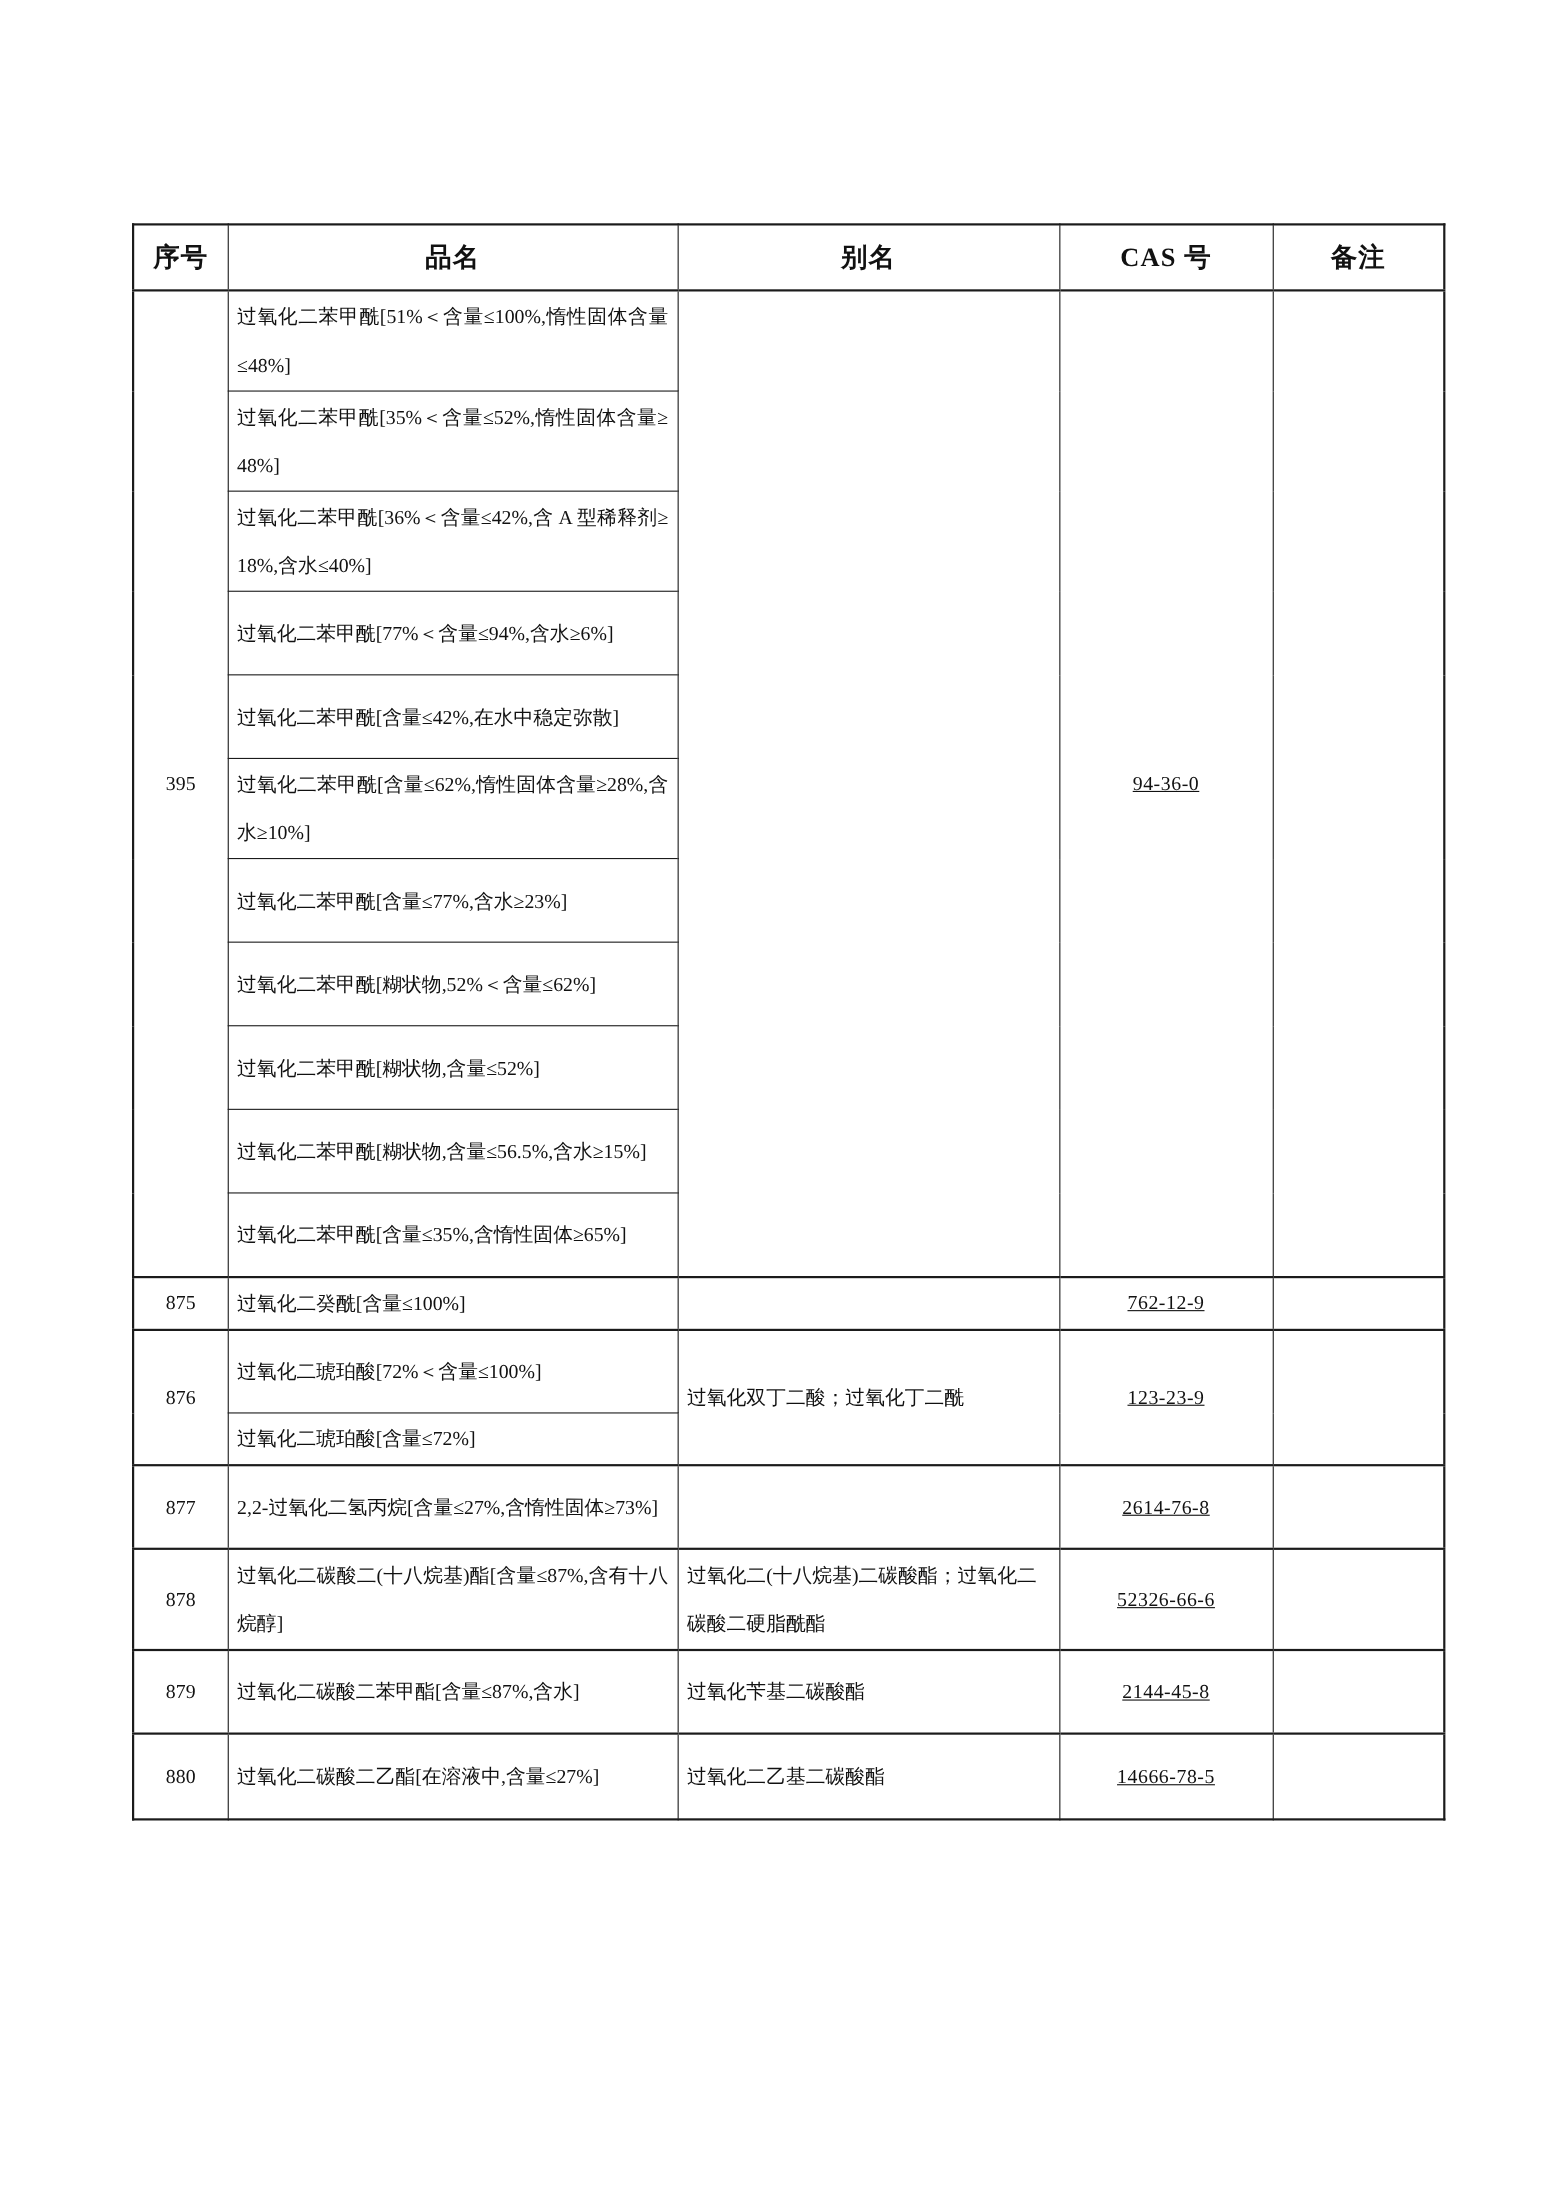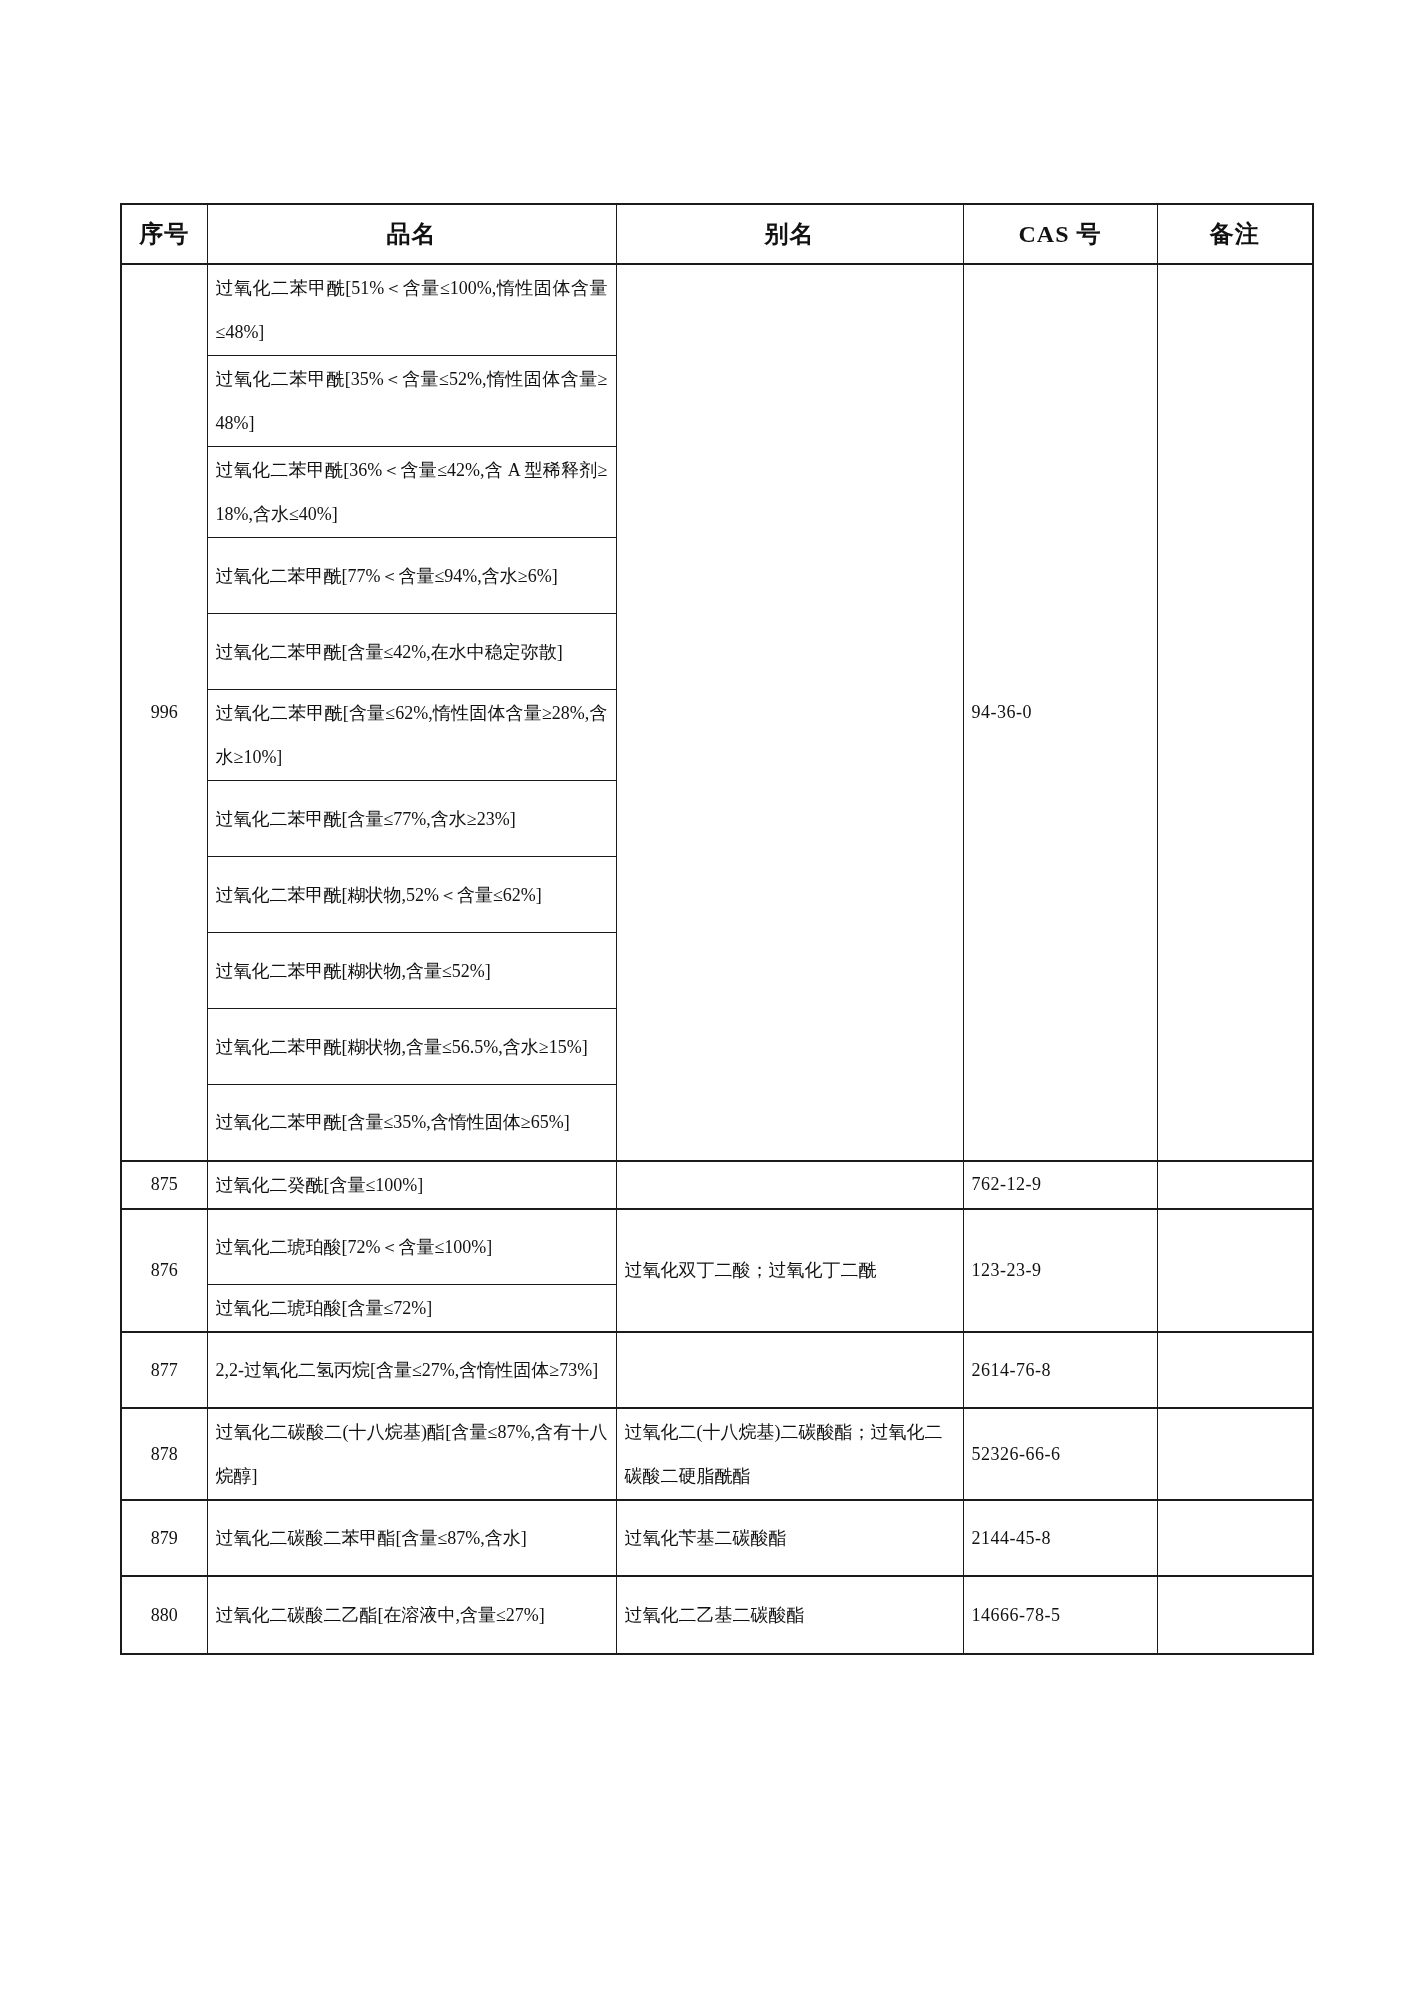--- a/index.html
+++ b/index.html
@@ -64,22 +64,24 @@
     padding: 1px 9px 1px 11px;
   }
   td.name-2 { height: 76px; }
   td.name-1 { height: 45px; }
   td.alias-cell {
     text-align: left;
     line-height: 44px;
     padding-left: 11px;
   }
   td.cas-cell {
+    text-align: center;
     font-size: 24px;
     letter-spacing: 0.5px;
+    text-decoration: underline;
   }
   td.note-cell { }
 
   .page-number {
     position: absolute;
     left: 0;
     top: 1862px;
     width: 100%;
     text-align: center;
     font-size: 22px;
@@ -104,21 +106,21 @@
         <th>序号</th>
         <th>品名</th>
         <th>别名</th>
         <th>CAS 号</th>
         <th>备注</th>
       </tr>
     </thead>
     <tbody>
 
       <tr class="major">
-        <td class="no-cell" rowspan="11">996</td>
+        <td class="no-cell" rowspan="11">395</td>
         <td class="name-cell name-2">过氧化二苯甲酰[51%＜含量≤100%,惰性固体含量≤48%]</td>
         <td class="alias-cell" rowspan="11"></td>
         <td class="cas-cell" rowspan="11">94-36-0</td>
         <td class="note-cell" rowspan="11"></td>
       </tr>
       <tr>
           <td class="name-cell name-2">过氧化二苯甲酰[35%＜含量≤52%,惰性固体含量≥48%]</td>
         </tr>
       <tr>
           <td class="name-cell name-2">过氧化二苯甲酰[36%＜含量≤42%,含 A 型稀释剂≥18%,含水≤40%]</td>

